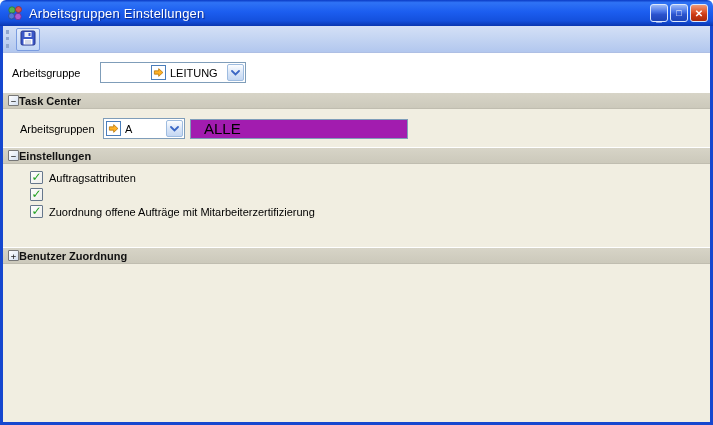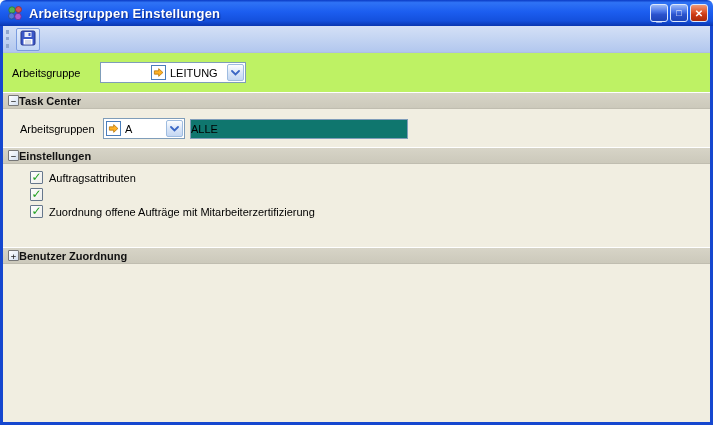--- a/index.html
+++ b/index.html
@@ -6,21 +6,21 @@
   .window{position:relative;width:713px;height:425px;overflow:hidden;}
 
   
   .titlebar{
     position:absolute;top:0;left:0;width:713px;height:26px;box-sizing:border-box;
     border-radius:6px 6px 0 0;
     background:linear-gradient(to bottom,#0a3ac4 0%,#2f73f5 10%,#1c5ef0 45%,#1450dd 80%,#0a36b0 100%);
     display:flex;align-items:center;padding:0 5px 0 7px;
   }
   .app-icon{width:17px;height:16px;margin-right:5px;flex:0 0 auto;}
-  .win-title{color:#ffffff;font-weight:bold;font-size:13px;letter-spacing:.2px;
+  .win-title{color:#ffffff;font-weight:normal;font-size:13px;letter-spacing:.2px;
     text-shadow:1px 1px 1px rgba(0,0,60,.55);flex:1;white-space:nowrap;overflow:hidden;}
   .controls{display:flex;gap:2px;}
   .ctl{width:18px;height:18px;box-sizing:border-box;border:1px solid #dce8fc;border-radius:3px;
     color:#fff;font-size:10px;font-weight:bold;display:flex;align-items:center;justify-content:center;
     padding:0;cursor:pointer;font-family:"Liberation Sans",sans-serif;}
   .ctl.minmax{background:linear-gradient(to bottom,#9db9f6 0%,#4a76e8 40%,#2a52cc 60%,#1c44b8 100%);}
   .ctl.close{background:linear-gradient(to bottom,#f09a78 0%,#e05a30 40%,#cc3a14 60%,#aa2a0a 100%);}
   .ctl.min span{display:block;line-height:4px;margin-top:9px;}
   .ctl.max span{font-size:9px;line-height:9px;}
 
@@ -32,21 +32,21 @@
   
   .toolbar{position:absolute;top:0;left:0;right:0;height:27px;box-sizing:border-box;
     background:linear-gradient(to bottom,#d4e0f6 0%,#c3d4f2 50%,#b2c7ee 100%);
     border-bottom:1px solid #aebfe4;display:flex;align-items:center;padding-left:3px;}
   .grip{width:3px;height:18px;border-left:3px dotted #8fa6ce;margin-right:4px;}
   .tb-btn{width:24px;height:23px;box-sizing:border-box;border:1px solid #7a9ce0;border-radius:2px;
     background:linear-gradient(to bottom,#e2ecfc,#c2d6f6);display:flex;align-items:center;justify-content:center;
     padding:0;cursor:pointer;}
 
   
-  .upper-panel{position:absolute;top:27px;left:0;right:0;height:39px;background:#bef264;}
+  .upper-panel{position:absolute;top:27px;left:0;right:0;height:39px;background:#ffffff;}
   .ag-row{display:flex;align-items:center;height:21px;margin-top:9px;padding-left:9px;}
   .field-label{font-size:11px;color:#000;}
   .ag-row .field-label{flex:0 0 88px;}
 
   
   .combo{box-sizing:border-box;height:21px;border:1px solid #7f9db9;background:#ffffff;
     display:flex;align-items:center;cursor:pointer;}
   .combo-icon{width:15px;height:15px;box-sizing:border-box;margin:0 2px 0 2px;border:1px solid #4a7ebb;
     background:#fff;display:flex;align-items:center;justify-content:center;flex:0 0 auto;}
   .combo-text{flex:1;font-size:11px;color:#000;white-space:nowrap;overflow:hidden;padding-left:2px;}
@@ -67,21 +67,21 @@
   .hdr-task{top:66px;}
   .hdr-einst{top:121px;}
   .hdr-benutzer{top:221px;}
 
   
   .task-content{position:absolute;top:83px;left:0;right:0;height:38px;background:#f1eee1;}
   .sk-row{display:flex;align-items:center;height:21px;margin-top:9px;padding-left:17px;}
   .sk-row .field-label{flex:0 0 83px;}
   .sk-combo{width:82px;flex:0 0 82px;}
   .textbox{box-sizing:border-box;width:218px;height:20px;margin-left:5px;border:1px solid #7f9db9;
-    background:#0f766e;font-size:11px;color:#000;padding:0 0;font-family:"Liberation Sans",sans-serif;}
+    background:#a21caf;font-size:15px;color:#000;padding:0 13px;font-family:"Liberation Sans",sans-serif;}
 
   
   .check-zone{position:absolute;top:138px;left:0;right:0;height:83px;padding-top:7px;box-sizing:border-box;}
   .check-row{display:flex;align-items:center;gap:6px;margin:0 0 4px 27px;height:13px;cursor:default;}
   .checkbox{width:13px;height:13px;box-sizing:border-box;border:1px solid #66778c;border-radius:1px;
     background:linear-gradient(135deg,#ffffff 0%,#ededea 100%);
     display:flex;align-items:center;justify-content:center;cursor:pointer;flex:0 0 auto;}
   .checkmark{color:#1fa01f;font-size:12px;font-weight:bold;line-height:10px;margin-top:-1px;}
   .check-label{font-size:11px;color:#000;white-space:nowrap;}
 

